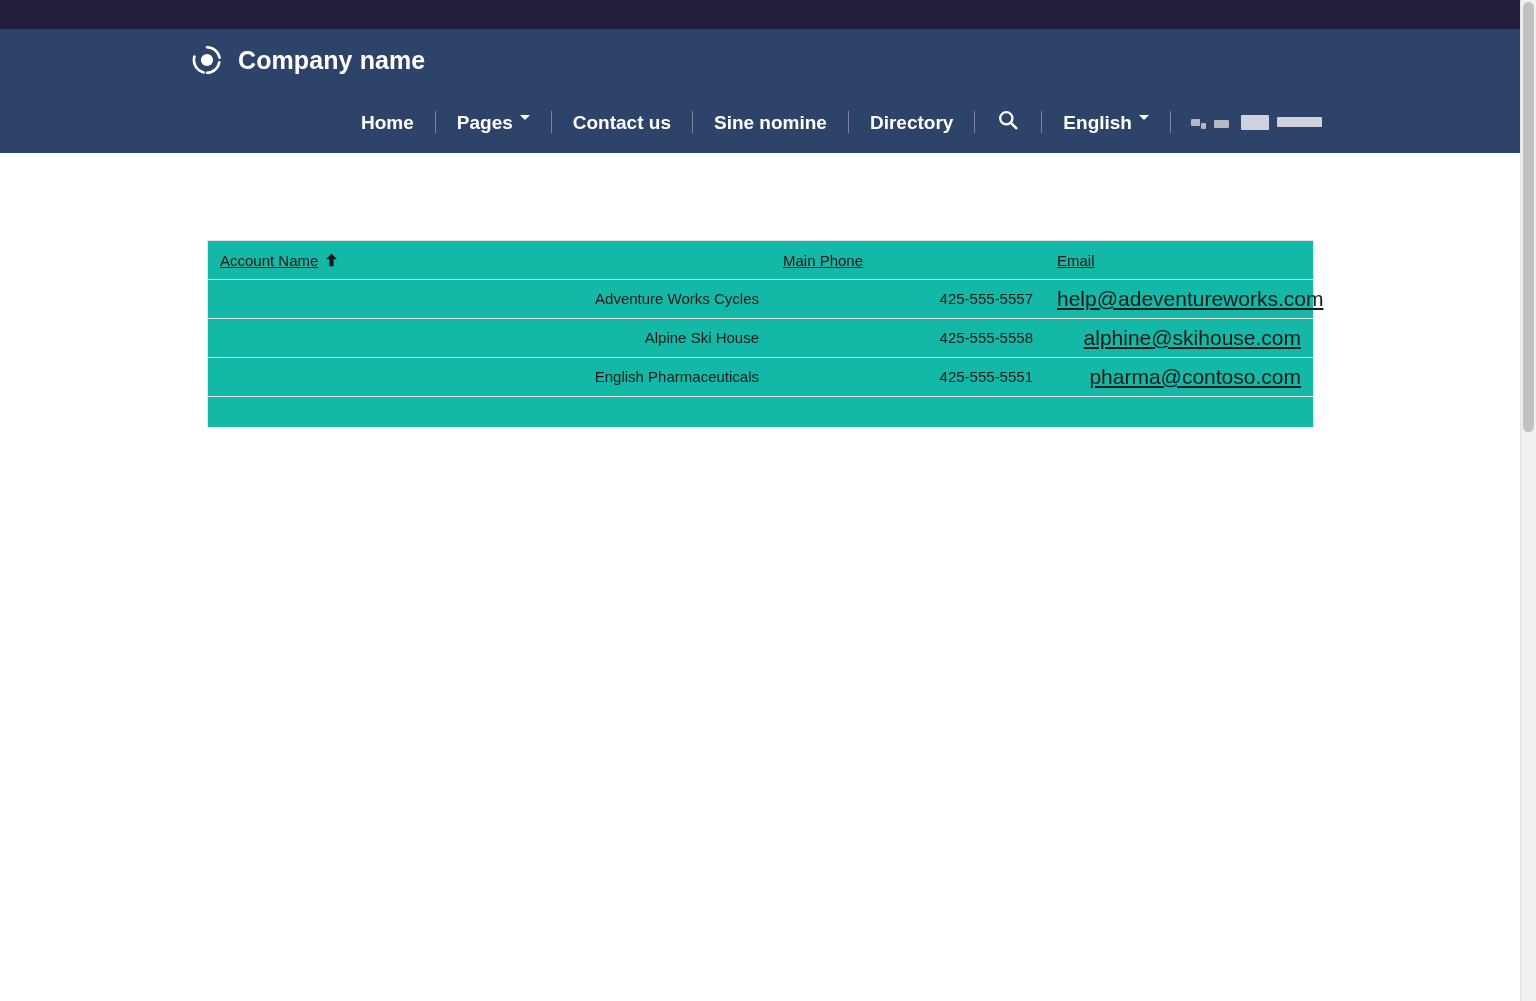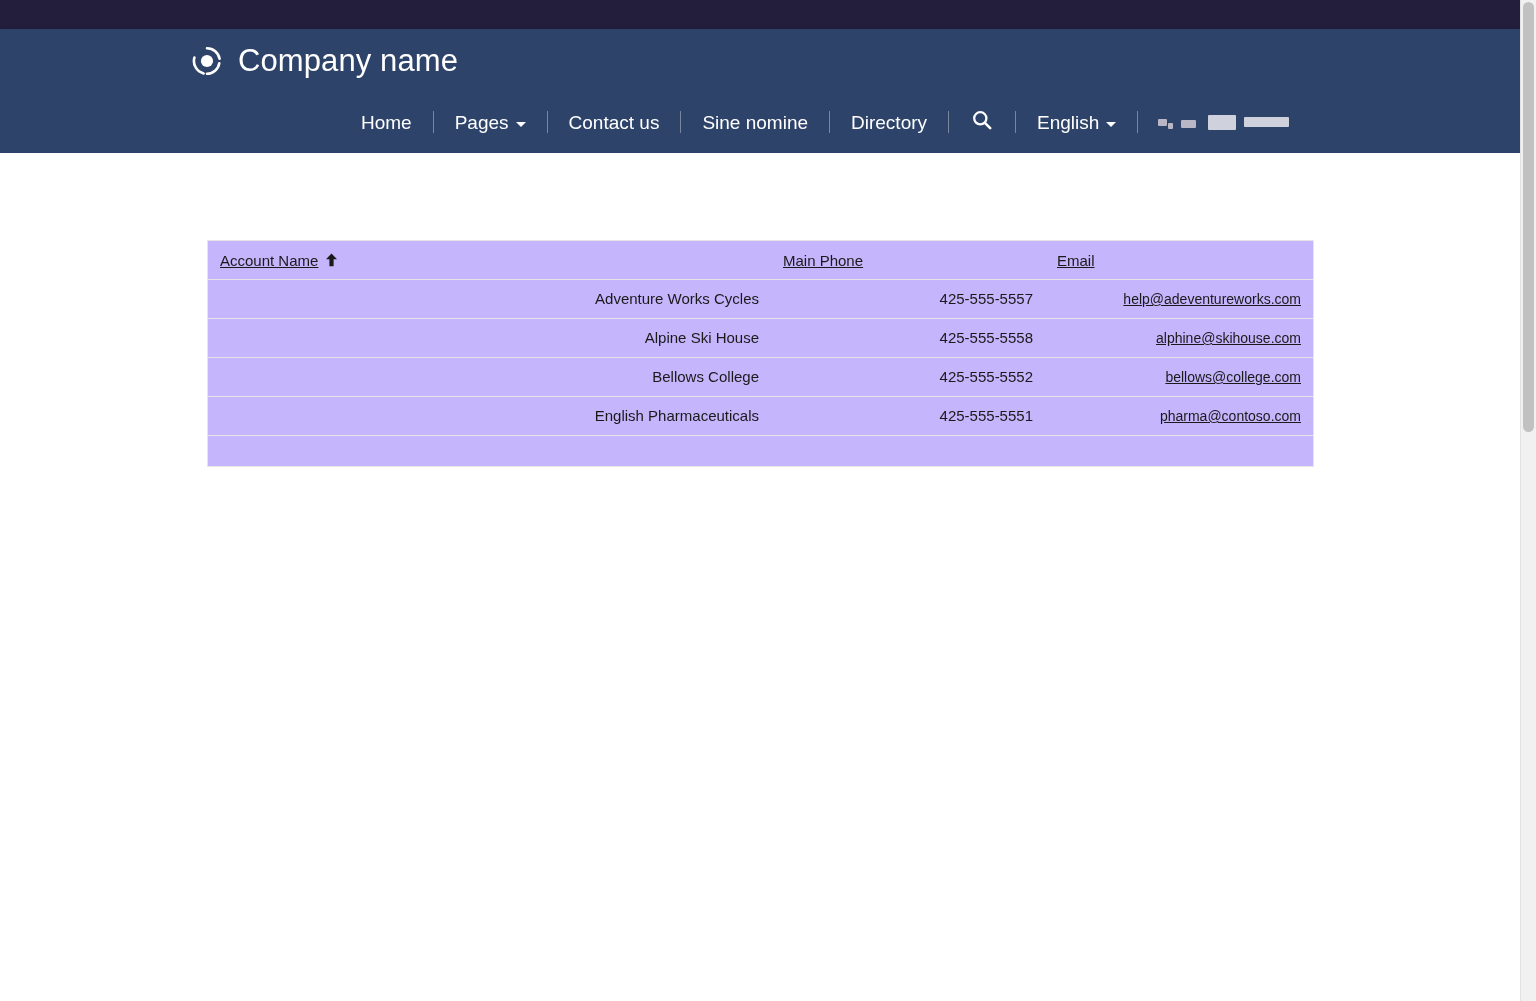--- a/index.html
+++ b/index.html
@@ -102,44 +102,45 @@
     gap: 16px;
     cursor: pointer;
   }
   .brand-logo {
     width: 30px;
     height: 30px;
     display: block;
   }
   .brand-name {
     color: #ffffff;
-    font-size: 31px;
-    font-weight: normal;
+    font-size: 25px;
+    font-weight: bold;
     letter-spacing: 0.1px;
     line-height: 1;
   }
 
   .nav {
     position: absolute;
     left: 340px;
     top: 72px;
     display: flex;
     align-items: center;
     height: 42px;
   }
   .nav-item {
     color: #ffffff;
     font-size: 19px;
     padding: 0 21px;
     line-height: 1;
     cursor: pointer;
     display: inline-flex;
-    align-items: center;
+    align-items: flex-start;
     gap: 7px;
     white-space: nowrap;
+    font-weight: bold;
   }
   .nav-sep {
     width: 1px;
     height: 22px;
     background: #8791a8;
     opacity: 0.85;
     flex: none;
   }
   .caret {
     display: inline-block;
@@ -176,21 +177,21 @@
     height: 848px;
     background: #ffffff;
     overflow: hidden;
   }
 
   .table-wrap {
     position: absolute;
     left: 207px;
     top: 87px;
     width: 1107px;
-    background: #c4b5fd;
+    background: #14b8a6;
     border: 1px solid #e6e6e6;
   }
   table.directory {
     width: 100%;
     border-collapse: collapse;
     table-layout: fixed;
   }
   table.directory th,
   table.directory td {
     text-align: left;
@@ -230,21 +231,21 @@
   .sort-arrow {
     display: inline-block;
     margin-left: 7px;
     position: relative;
     top: 1px;
   }
   .cell-link {
     color: #1a1a1a;
     text-decoration: underline;
     cursor: pointer;
-    font-size: 14px;
+    font-size: 21px;
   }
 
   
   .scrollbar {
     position: absolute;
     top: 0; right: 0;
     width: 16px;
     height: 1001px;
     background: #f1f1f1;
     border-left: 1px solid #e3e3e3;
@@ -376,27 +377,20 @@
             </td>
           </tr>
           <tr>
             <td>Alpine Ski House</td>
             <td>425-555-5558</td>
             <td>
               <a class="cell-link" href="#">alphine@skihouse.com</a>
             </td>
           </tr>
           <tr>
-            <td>Bellows College</td>
-            <td>425-555-5552</td>
-            <td>
-              <a class="cell-link" href="#">bellows@college.com</a>
-            </td>
-          </tr>
-          <tr>
             <td>English Pharmaceuticals</td>
             <td>425-555-5551</td>
             <td>
               <a class="cell-link" href="#">pharma@contoso.com</a>
             </td>
           </tr>
           <tr class="filler-row">
             <td></td>
             <td></td>
             <td></td>

